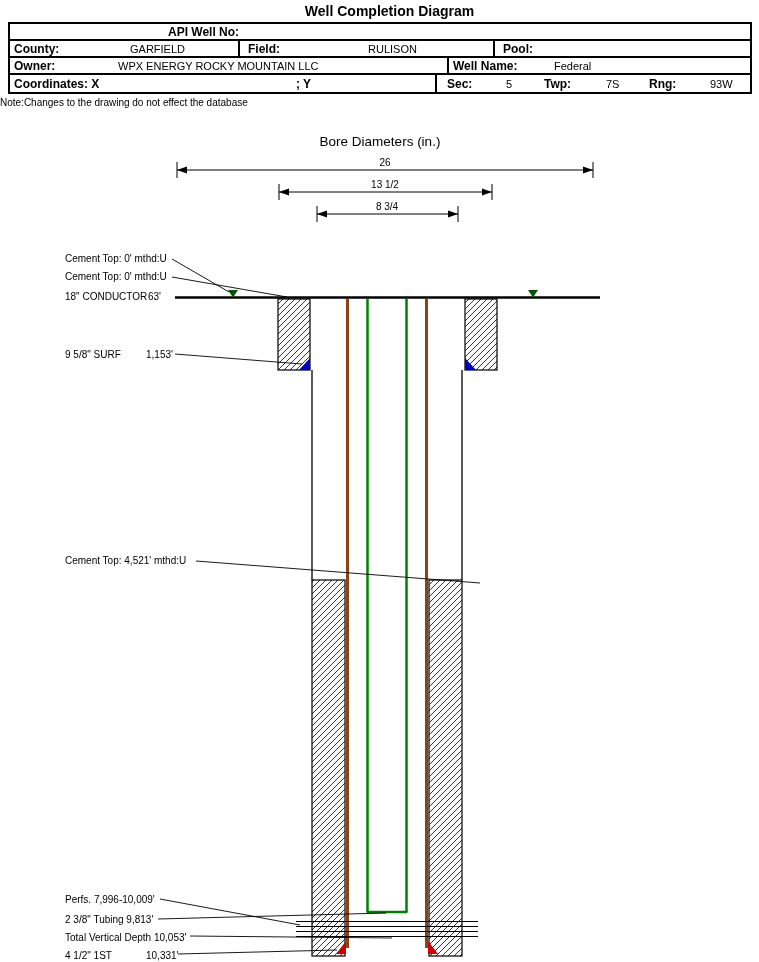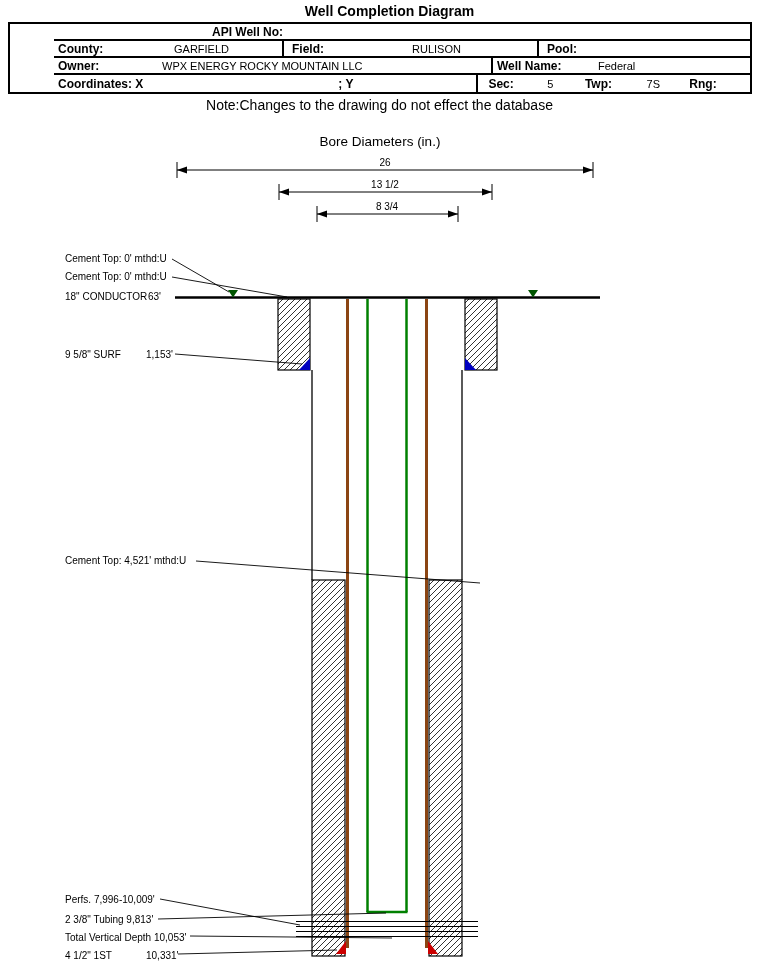--- a/index.html
+++ b/index.html
@@ -4,29 +4,29 @@
 <style>
   * { margin:0; padding:0; box-sizing:border-box; }
   html,body { background:#ffffff; }
   body { font-family:"Liberation Sans", sans-serif; color:#000; }
   .page { position:relative; width:759px; height:962px; background:#fff; overflow:hidden; }
 
   .page-title { position:absolute; top:3px; left:10px; width:100%; text-align:center;
                 font-size:14px; font-weight:bold; }
 
   .htable { position:absolute; top:22px; left:8px; width:744px; border:2px solid #000; }
-  .hrow { display:flex; height:17px; border-bottom:2px solid #000; align-items:stretch;margin-left:44px; }
+  .hrow { display:flex; height:17px; border-bottom:2px solid #000; align-items:stretch; }
   .hrow:last-child { border-bottom:none; }
   .hc { display:flex; align-items:center; overflow:hidden; white-space:nowrap; }
   .lbl { font-weight:bold; font-size:12px; }
   .val { font-size:11px; }
   .bl { border-left:2px solid #000; }
   .grow { flex:1; }
 
-  .note { position:absolute; top:97px; left:0; width:100%; text-align:center; font-size:14px; }
+  .note { position:absolute; top:97px; left:0; width:100%; font-size:10px; }
 
   svg.diagram { position:absolute; top:0; left:0; }
   svg text { font-family:"Liberation Sans", sans-serif; }
   .boretitle { font-size:13.5px; fill:#000; }
   .dimlab { font-size:10px; fill:#000; }
   .ann { font-size:10px; fill:#000; }
   .dim { stroke:#000; stroke-width:1; }
   .leader { stroke:#000; stroke-width:0.9; }
   .ground { stroke:#000; stroke-width:2.5; }
   .wall { stroke:#000; stroke-width:1.3; }

